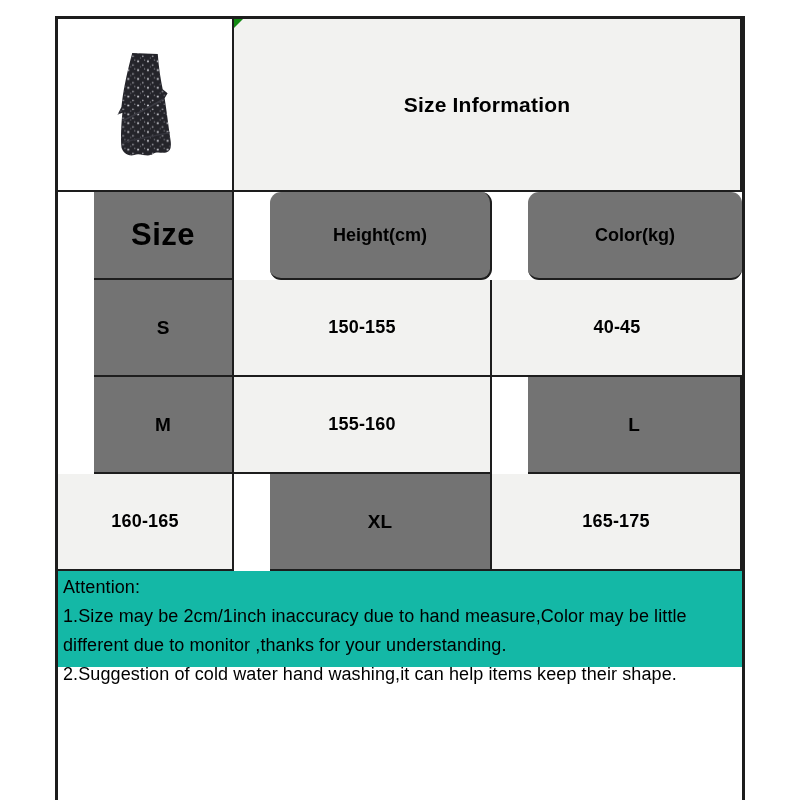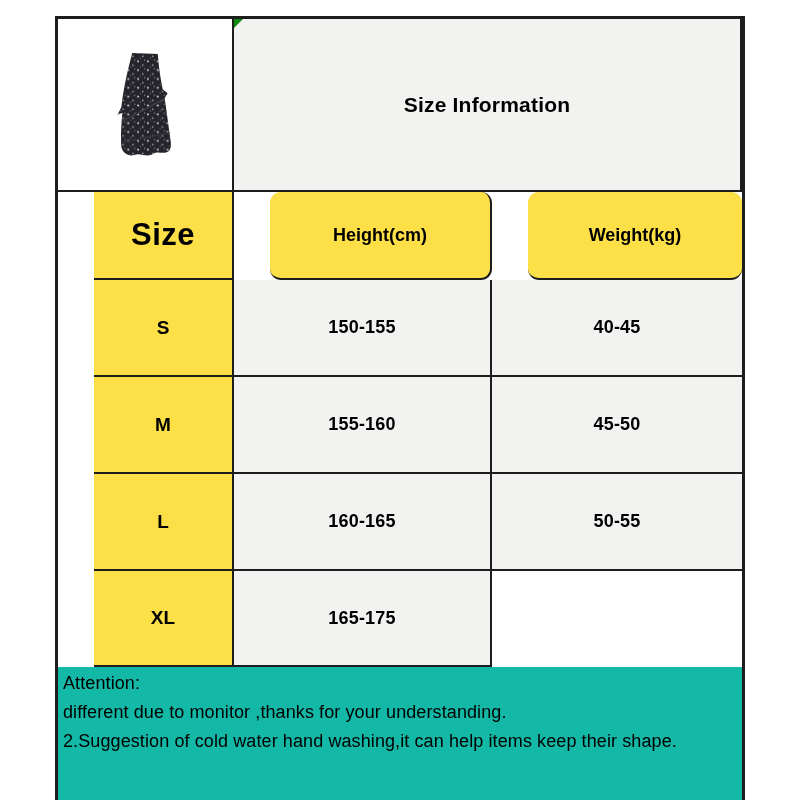--- a/index.html
+++ b/index.html
@@ -25,21 +25,21 @@
   .cell {
     box-sizing:border-box;
     border-right:2px solid #1d1d1d;
     border-bottom:2px solid #1d1d1d;
     display:flex;
     align-items:center;
     justify-content:center;
     text-align:center;
   }
   .no-br { border-right:none; }
-  .grey  { background:#fde047;margin-left:36px; }
+  .grey  { background:#737373;margin-left:36px; }
   .light { background:#f2f2f0; }
 
   .img-cell { background:#ffffff; }
 
   .title-cell {
     grid-column:2 / 4;
     position:relative;
     font-size:21px;
     font-weight:bold;
     letter-spacing:0.2px;
@@ -93,36 +93,35 @@
     </svg>
   </div>
 
   <div class="cell title-cell light">
     <span class="green-tri"></span>
     <span>Size Information</span>
   </div>
 
   <div class="cell grey size-head">Size</div>
   <div class="cell grey col-head">Height(cm)</div>
-  <div class="cell grey col-head no-br">Weight(kg)</div>
+  <div class="cell grey col-head no-br">Color(kg)</div>
 
   <div class="cell grey size-label">S</div>
   <div class="cell light value">150-155</div>
   <div class="cell light value no-br">40-45</div>
 
   <div class="cell grey size-label">M</div>
   <div class="cell light value">155-160</div>
-  <div class="cell light value no-br">45-50</div>
 
   <div class="cell grey size-label">L</div>
   <div class="cell light value">160-165</div>
-  <div class="cell light value no-br">50-55</div>
 
   <div class="cell grey size-label">XL</div>
   <div class="cell light value">165-175</div>
 
   <div class="cell attention-cell">
     <div>Attention:</div>
+    <div>1.Size may be 2cm/1inch inaccuracy due to hand measure,Color may be little</div>
     <div>different due to monitor ,thanks for your understanding.</div>
     <div>2.Suggestion of cold water hand washing,it can help items keep their shape.</div>
   </div>
 
 </div>
 
 </body></html>

